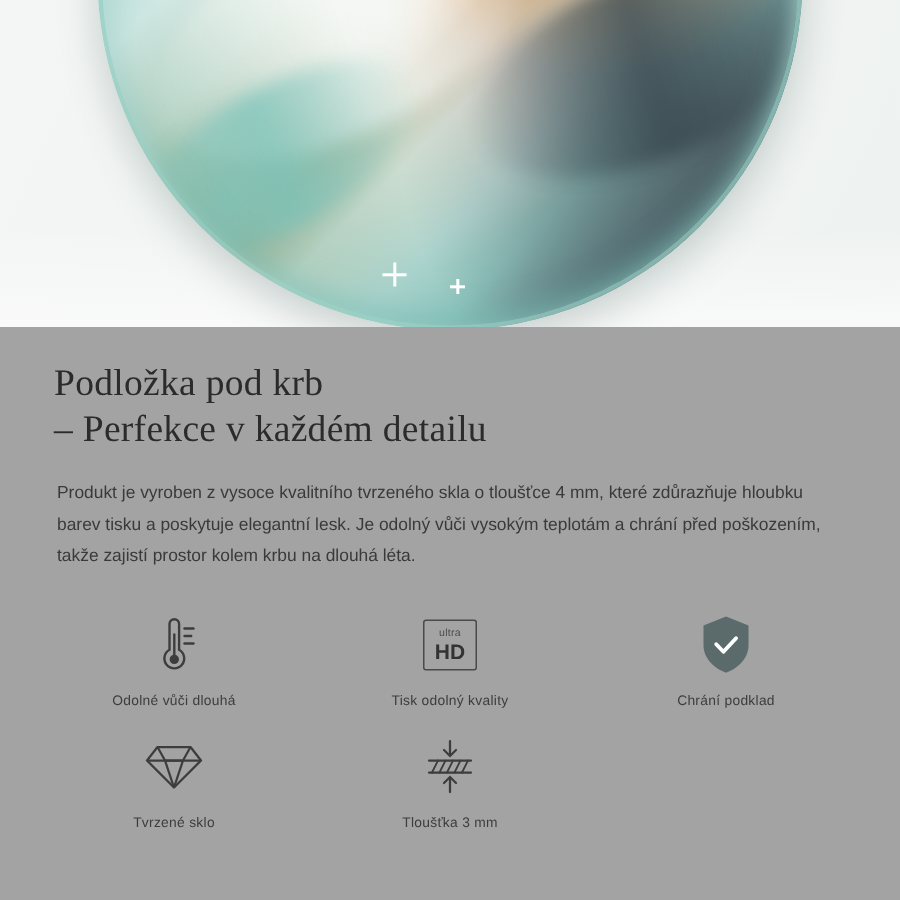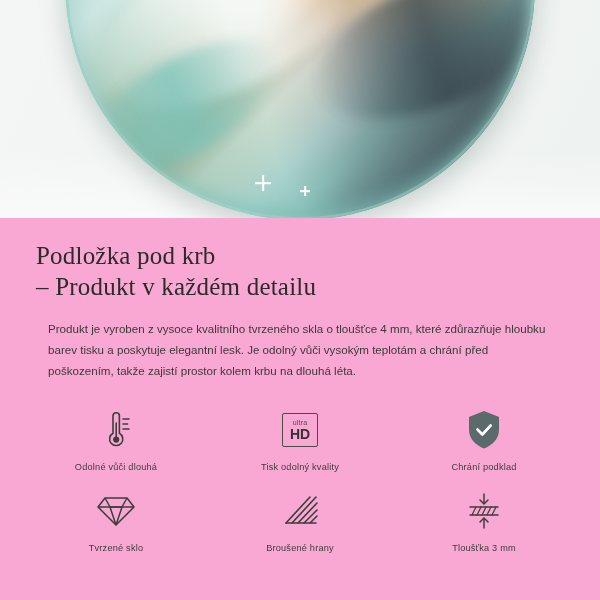--- a/index.html
+++ b/index.html
@@ -6,21 +6,21 @@
   html, body {
     margin: 0; padding: 0;
     width: 600px; height: 600px;
     background: #ffffff;
     font-family: "Liberation Sans", sans-serif;
     overflow: hidden;
   }
   .page {
     position: relative;
     width: 600px; height: 600px;
-    background: #f9a8d4;
+    background: #a3a3a3;
   }
 
   
   .hero {
     position: relative;
     width: 600px;
     height: 218px;
     overflow: hidden;
     background: #f3f4f4;
   }
@@ -119,21 +119,21 @@
     font-weight: 400;
     margin: 0 0 16px 0;
     letter-spacing: .2px;
   }
   .headline .l2 { display: block; }
   .desc {
     font-family: "Liberation Sans", sans-serif;
     font-size: 11.6px;
     line-height: 21px;
     color: #3a3a3a;
-    margin: 12px;
+    margin: 2px;
     max-width: 534px;
   }
 
   
   .features {
     margin-top: 26px;
     padding: 0 24px;
     display: grid;
     grid-template-columns: repeat(3, 1fr);
     row-gap: 16px;
@@ -194,21 +194,21 @@
 
       <div class="disc-edge"></div>
     </div>
     <div class="sparkle sp1"></div>
     <div class="sparkle sp2"></div>
   </div>
 
   <div class="content">
     <h1 class="headline">
       <span class="l1">Podložka pod krb</span>
-      <span class="l2">– Produkt v každém detailu</span>
+      <span class="l2">– Perfekce v každém detailu</span>
     </h1>
     <p class="desc">Produkt je vyroben z vysoce kvalitního tvrzeného skla o tloušťce 4 mm, které zdůrazňuje hloubku barev tisku a poskytuje elegantní lesk. Je odolný vůči vysokým teplotám a chrání před poškozením, takže zajistí prostor kolem krbu na dlouhá léta.</p>
   </div>
 
   <div class="features">
 
     <div class="feature">
       <div class="feature-icon">
         <svg width="34" height="42" viewBox="0 0 34 42" fill="none" stroke="#3d3d3d" stroke-width="1.6" stroke-linecap="round">
           <path d="M14 7a3.2 3.2 0 0 1 6.4 0v17.2a6.6 6.6 0 1 1-6.4 0z"></path>
@@ -248,33 +248,20 @@
           <path d="M9 5 H31 L38 14 L20 32 L2 14 Z"></path>
           <path d="M2 14 H38"></path>
           <path d="M9 5 L14 14 L20 32"></path>
           <path d="M31 5 L26 14 L20 32"></path>
           <path d="M14 14 H26"></path>
         </svg>
       </div>
       <div class="feature-label">Tvrzené sklo</div>
     </div>
 
-    <div class="feature">
-      <div class="feature-icon">
-        <svg width="40" height="36" viewBox="0 0 40 36" fill="none" stroke="#3d3d3d" stroke-width="1.6" stroke-linecap="round">
-          <path d="M6 30 L30 4"></path>
-          <path d="M12 30 L36 4"></path>
-          <path d="M6 30 H36"></path>
-          <path d="M18 30 L37 10"></path>
-          <path d="M24 30 L37 17"></path>
-          <path d="M30 30 L37 23"></path>
-        </svg>
-      </div>
-      <div class="feature-label">Broušené hrany</div>
-    </div>
 
     <div class="feature">
       <div class="feature-icon">
         <svg width="44" height="38" viewBox="0 0 44 38" fill="none" stroke="#3d3d3d" stroke-width="1.5" stroke-linecap="round">
           <line x1="22" y1="2" x2="22" y2="11"></line>
           <path d="M18 8 L22 12 L26 8" fill="none"></path>
           <line x1="8" y1="15" x2="36" y2="15"></line>
           <line x1="8" y1="23" x2="36" y2="23"></line>
           <path d="M10 23 L14 15 M15 23 L19 15 M20 23 L24 15 M25 23 L29 15 M30 23 L34 15" stroke-width="1.2"></path>
           <line x1="22" y1="36" x2="22" y2="27"></line>

